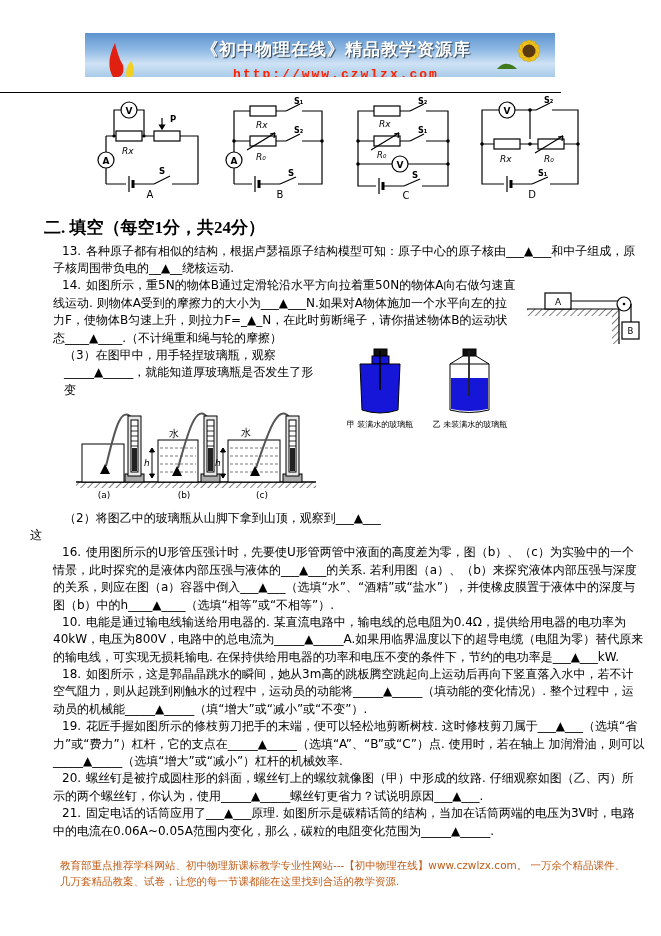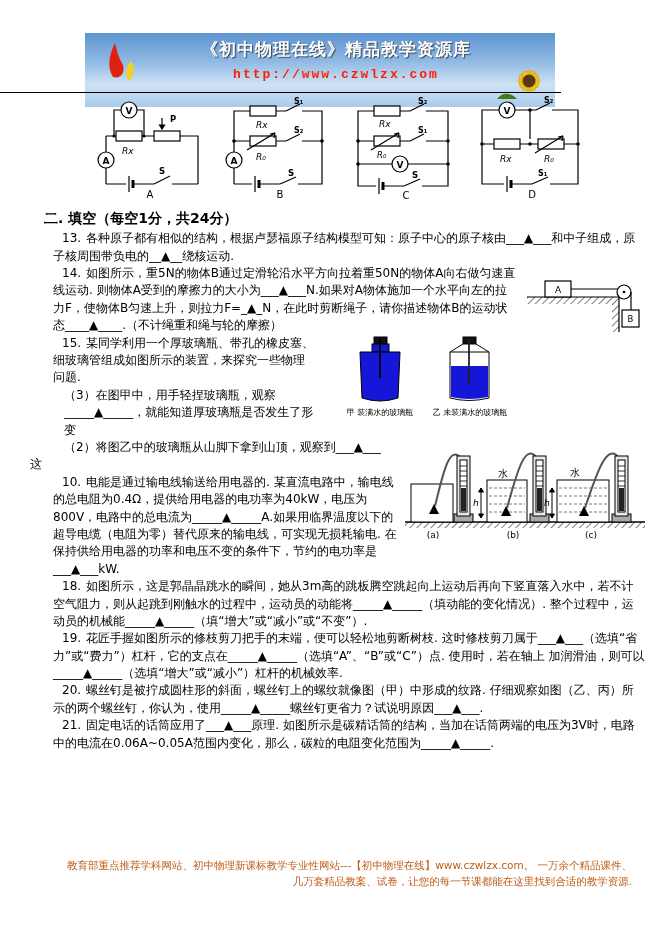--- a/index.html
+++ b/index.html
@@ -4,52 +4,52 @@
 <style>
   * { box-sizing: border-box; }
   html,body { margin:0; padding:0; background:#888; }
   .page {
     position:relative; width:661px; height:936px; margin:0 auto;
     background:#fff; overflow:hidden;
     font-family:"DejaVu Sans", sans-serif; color:#000;
   }
   
   .banner {
-    position:absolute; left:85px; top:33px; width:470px; height:74px;
+    position:absolute; left:85px; top:33px; width:470px; height:44px;
     background:linear-gradient(180deg,#5d93cf 0%,#8fb9e4 38%,#cfe2f5 70%,#a8cbe9 100%);
     overflow:hidden;
   }
   .banner-logo { position:absolute; left:16px; top:6px; }
   .banner-flower { position:absolute; right:4px; bottom:0px; }
   .banner-text { position:absolute; left:86px; top:5px; width:330px; text-align:center; }
   .banner-title {
     color:#fff; font-weight:bold; font-size:17px; letter-spacing:1px;
     text-shadow:1px 1px 1px #345; white-space:nowrap;
   }
   .banner-url {
     color:#ff2000; font-weight:bold; font-size:13px; letter-spacing:2px;
     font-family:Liberation Mono, monospace; margin-top:6px;
   }
   .topline { position:absolute; left:0; top:92px; width:561px; border-top:1.5px solid #000; }
   
   .circuits { position:absolute; left:96px; top:96px; display:flex; gap:14px; }
   .circuit svg { display:block; }
   
   .content { position:absolute; left:0; top:200px; width:661px; padding:0 16px 0 30px; font-size:12px; line-height:1.45; }
-  .section-title { margin:8px 0 2px 14px; font-weight:bold; font-size:14px; }
+  .section-title { margin:16px 0 2px 14px; font-weight:bold; font-size:17px;font-family:Liberation Serif, serif; }
   p.q   { margin:0; padding-left:23px; text-indent:-23px; }
   p.sub { margin:0; padding-left:34px; }
   p.hangline { margin:0; }
   p.sub2 { margin:0; padding-left:58px; }
   .qnum { padding-right:5px;margin-left:32px; }
   .figfloat { float:right; margin:1px 0 2px 6px; }
   
   .footer {
     position:absolute; left:60px; top:857px; width:572px;
-    color:#bf5b16; font-size:10.5px; line-height:1.55;text-align:right;
+    color:#bf5b16; font-size:10.5px; line-height:1.55;
   }
   svg text { font-family:"DejaVu Sans", sans-serif; }
 </style>
 </head>
 <body>
 
 <div class="page">
 
   <div class="banner">
     <div class="banner-logo">
@@ -219,21 +219,20 @@
         <rect x="141" y="1" width="13" height="7" fill="#111"></rect>
         <path d="M141,8 L128,16 M154,8 L167,16"></path>
         <path d="M128,16 H167 V62 Q147,67 128,62 Z" fill="#fff"></path>
         <path d="M129,30 H166 V61 Q147,65 129,61 Z" fill="#1616d8" stroke="none"></path>
         <path d="M147,3 V48" stroke="#222" stroke-width="1.8"></path>
         <text x="58" y="79" font-size="8" text-anchor="middle" stroke="none" fill="#000">甲 装满水的玻璃瓶</text>
         <text x="148" y="79" font-size="8" text-anchor="middle" stroke="none" fill="#000">乙 未装满水的玻璃瓶</text>
       </svg>
     </div>
 
-    <p class="q"><span class="qnum">15.</span><span>某同学利用一个厚玻璃瓶、带孔的橡皮塞、细玻璃管组成如图所示的装置，来探究一些物理问题.</span></p>
     <p class="sub">（3）在图甲中，用手轻捏玻璃瓶，观察_____▲_____，就能知道厚玻璃瓶是否发生了形变</p>
 
     <div class="figfloat">
       <svg width="240" height="102" viewBox="0 0 240 102" fill="none" stroke="#000" stroke-width="1">
         <defs>
           <pattern id="hatch2" width="5" height="5" patternUnits="userSpaceOnUse" patternTransform="rotate(45)">
             <line x1="0" y1="0" x2="0" y2="5" stroke="#000" stroke-width="1"></line>
           </pattern>
         </defs>
         <rect x="0" y="82" width="240" height="6" fill="url(#hatch2)" stroke="none"></rect>
@@ -275,20 +274,21 @@
         <rect x="213" y="20" width="7" height="52" fill="#fff"></rect>
         <path d="M213,26 h7 M213,31 h7 M213,36 h7 M213,41 h7 M213,46 h7" stroke-width="0.8"></path>
         <rect x="214" y="48" width="5" height="23" fill="#222" stroke="none"></rect>
         <text x="186" y="98" font-size="9" text-anchor="middle" stroke="none" fill="#000">(c)</text>
       </svg>
     </div>
 
     <p class="sub">（2）将图乙中的玻璃瓶从山脚下拿到山顶，观察到___▲___</p>
     <p class="hangline">这</p>
 
+    <p class="q"><span class="qnum">16.</span><span>使用图所示的U形管压强计时，先要使U形管两管中液面的高度差为零，图（b）、（c）为实验中的一个情景，此时探究的是液体内部压强与液体的___▲___的关系. 若利用图（a）、（b）来探究液体内部压强与深度的关系，则应在图（a）容器中倒入___▲___（选填“水”、“酒精”或“盐水”），并使橡皮膜置于液体中的深度与图（b）中的h____▲____（选填“相等”或“不相等”）.</span></p>
 
     <p class="q"><span class="qnum">10.</span><span>电能是通过输电线输送给用电器的. 某直流电路中，输电线的总电阻为0.4Ω，提供给用电器的电功率为40kW，电压为800V，电路中的总电流为_____▲_____A.如果用临界温度以下的超导电缆（电阻为零）替代原来的输电线，可实现无损耗输电. 在保持供给用电器的功率和电压不变的条件下，节约的电功率是___▲___kW.</span></p>
 
     <p class="q"><span class="qnum">18.</span><span>如图所示，这是郭晶晶跳水的瞬间，她从3m高的跳板腾空跳起向上运动后再向下竖直落入水中，若不计空气阻力，则从起跳到刚触水的过程中，运动员的动能将_____▲_____（填动能的变化情况）. 整个过程中，运动员的机械能_____▲_____（填“增大”或“减小”或“不变”）.</span></p>
 
     <p class="q"><span class="qnum">19.</span><span>花匠手握如图所示的修枝剪刀把手的末端，便可以轻松地剪断树枝. 这时修枝剪刀属于___▲___（选填“省力”或“费力”）杠杆，它的支点在_____▲_____（选填“A”、“B”或“C”）点. 使用时，若在轴上 加润滑油，则可以_____▲_____（选填“增大”或“减小”）杠杆的机械效率.</span></p>
 
     <p class="q"><span class="qnum">20.</span><span>螺丝钉是被拧成圆柱形的斜面，螺丝钉上的螺纹就像图（甲）中形成的纹路. 仔细观察如图（乙、丙）所示的两个螺丝钉，你认为，使用_____▲_____螺丝钉更省力？试说明原因___▲___.</span></p>
 
     <p class="q"><span class="qnum">21.</span><span>固定电话的话筒应用了___▲___原理. 如图所示是碳精话筒的结构，当加在话筒两端的电压为3V时，电路中的电流在0.06A~0.05A范围内变化，那么，碳粒的电阻变化范围为_____▲_____.</span></p>

